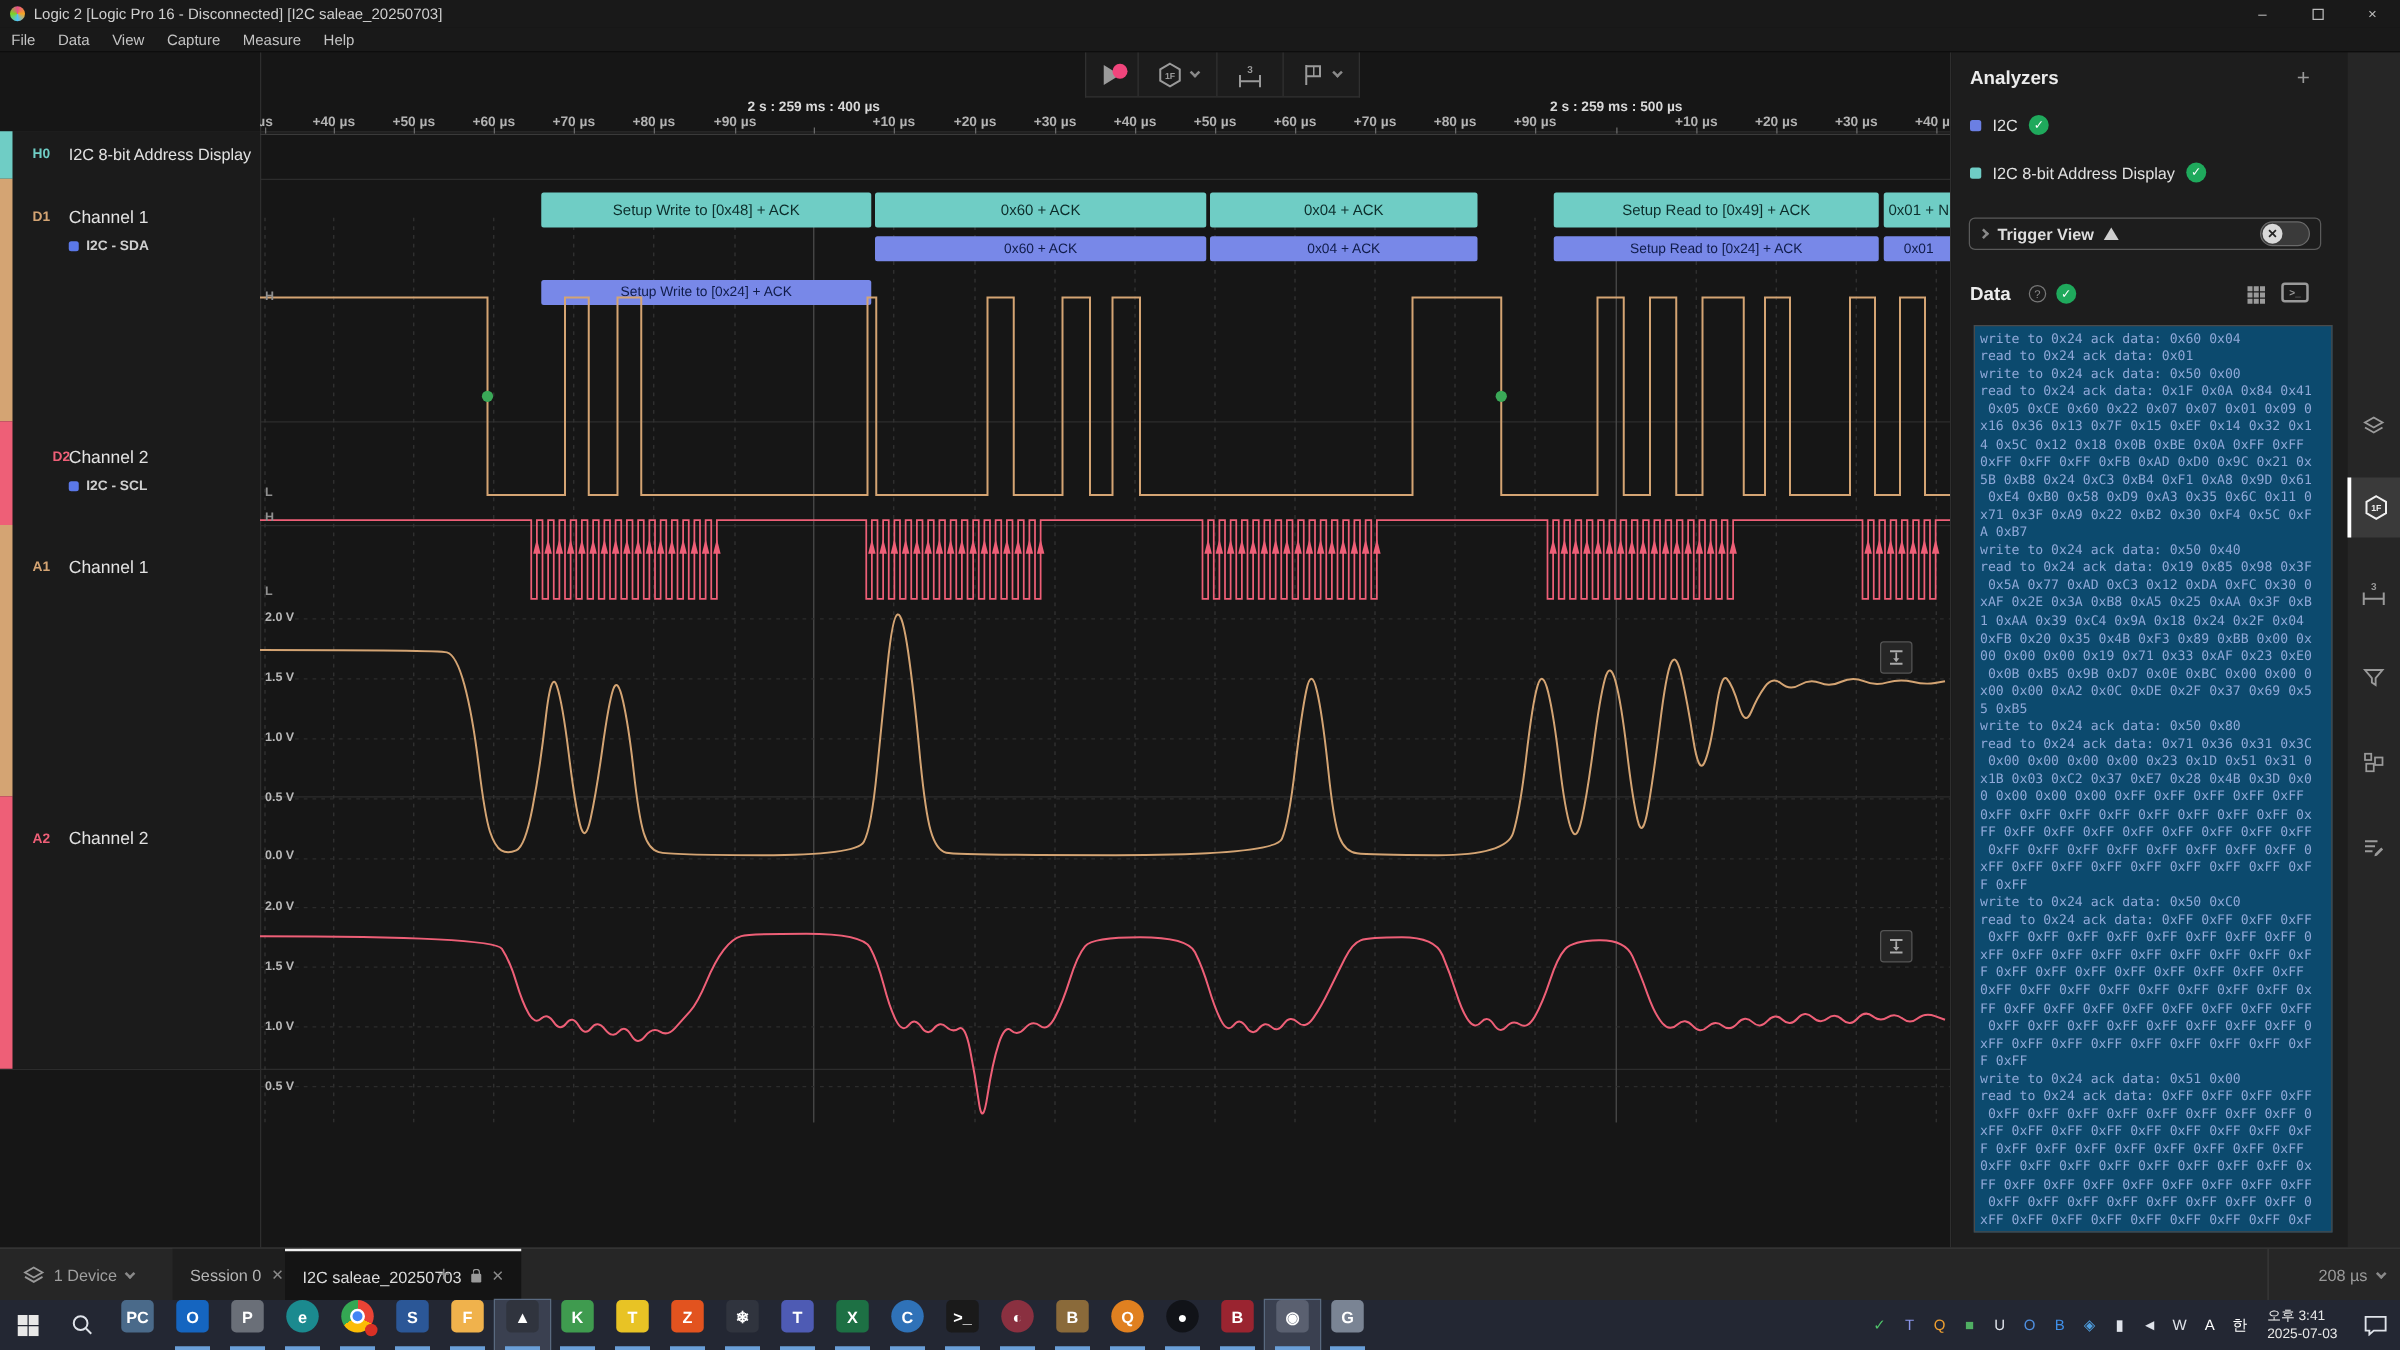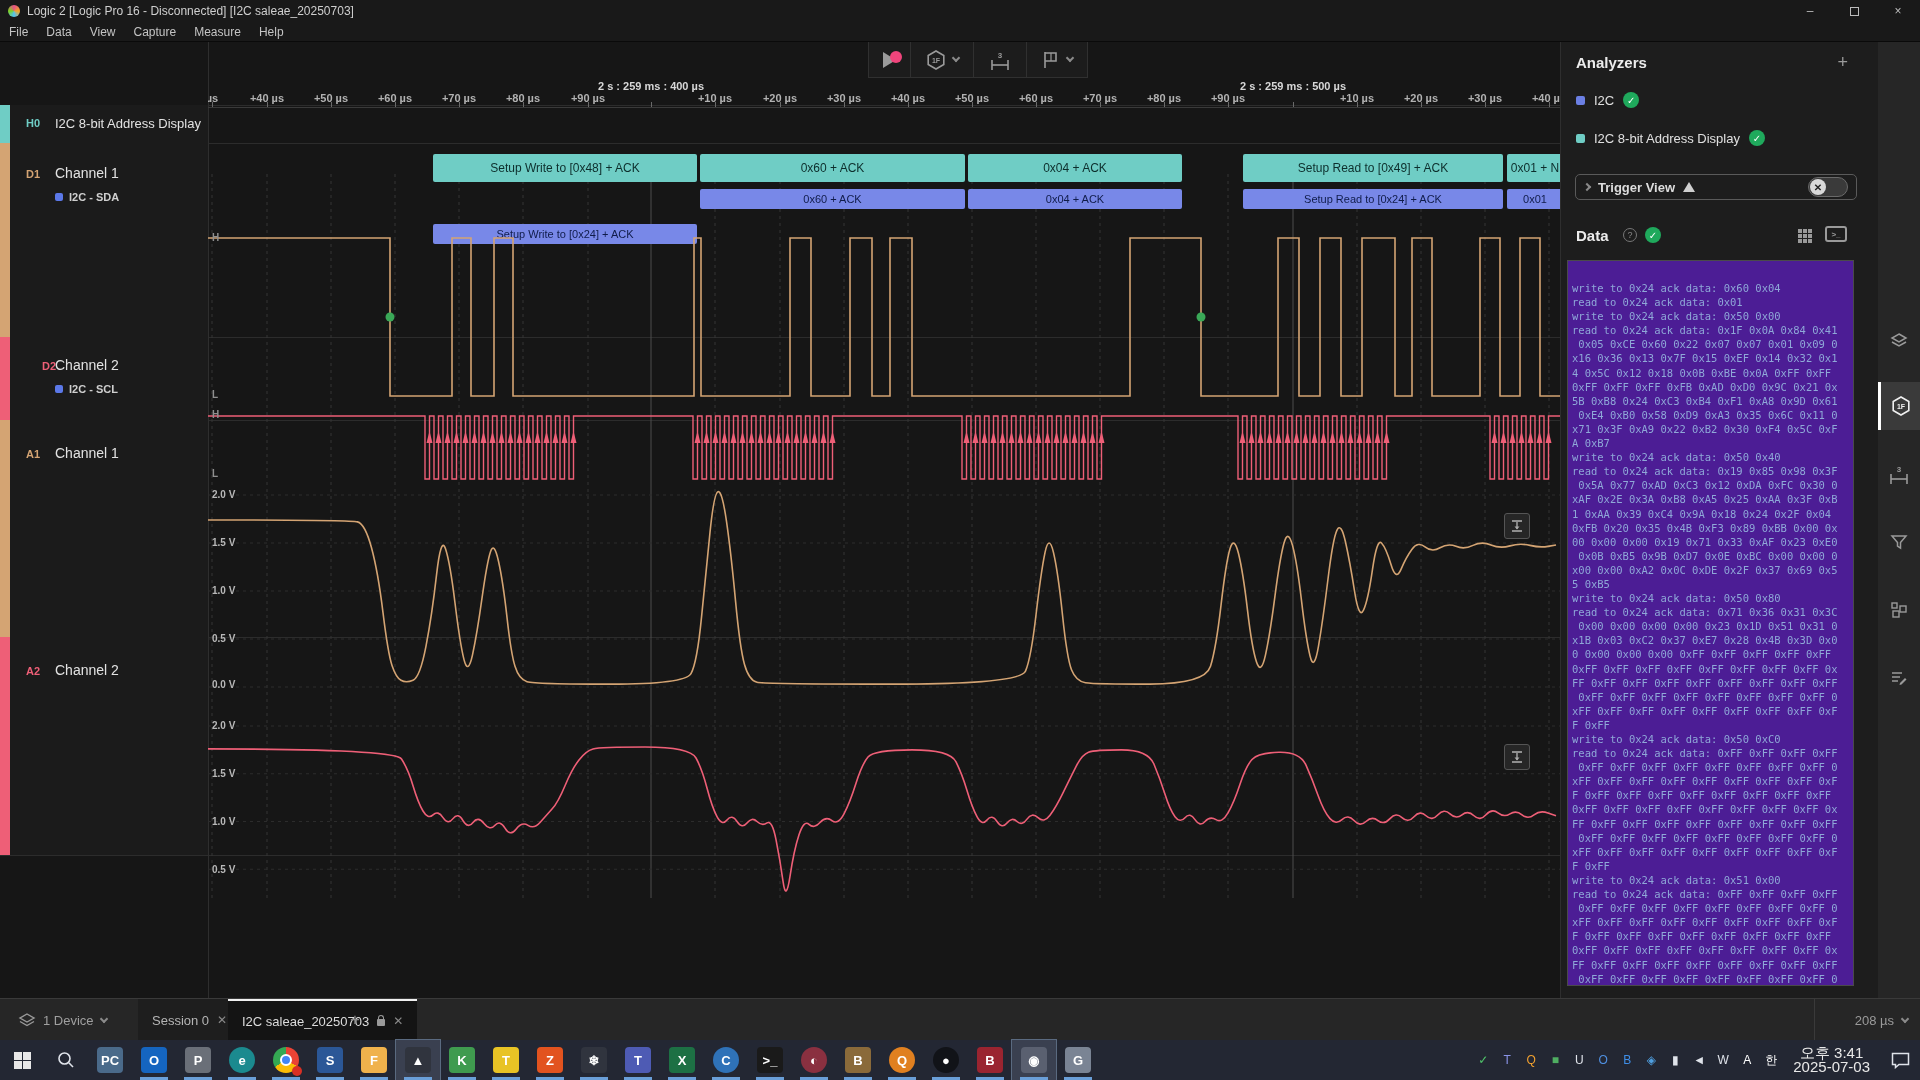--- a/index.html
+++ b/index.html
@@ -86,22 +86,22 @@
     background:#3a3a3a; position:relative; }
   #trigger-knob { position:absolute; left:1px; top:1px; width:16px; height:16px; border-radius:50%;
     background:#d9d9d9; color:#222; font-size:10px; display:flex; align-items:center; justify-content:center; }
   #data-title { position:absolute; left:15px; top:185px; font-size:15px; font-weight:bold; color:#ececec; }
   .q-icon { position:absolute; left:62px; top:186px; width:14px; height:14px; border:1px solid #777;
     border-radius:50%; color:#888; font-size:9px; display:flex; align-items:center; justify-content:center; }
   #data-check { position:absolute; left:84px; top:185px; }
   #data-grid-icon { position:absolute; left:236px; top:186px; }
   #data-term-icon { position:absolute; left:264px; top:184px; width:22px; height:16px; border:2px solid #9a9a9a;
     border-radius:3px; color:#9a9a9a; font-size:8px; font-weight:bold; display:flex; align-items:center; justify-content:center; }
-  #data-box { position:absolute; left:6px; top:218px; width:287px; height:726px; background:#4c1d95;
-    border:1px solid #4a4a4a; overflow:hidden; padding:20px 4px; }
+  #data-box { position:absolute; left:18px; top:218px; width:287px; height:726px; background:#0c4a6e;
+    border:1px solid #4a4a4a; overflow:hidden; padding:3px 4px; }
   .data-line { font-family:"DejaVu Sans Mono",monospace; font-size:10.5px; line-height:14.1px;
     color:#8fa8d8; white-space:pre; }
 
   
   #right-strip { position:absolute; left:1878px; top:0; width:42px; height:956px; background:#262626; }
   .strip-ic { position:absolute; left:0; width:42px; height:48px; display:flex; align-items:center;
     justify-content:center; color:#9a9a9a; }
   .strip-ic.active { background:#3a3a3a; border-left:3px solid #fff; }
 
   
@@ -117,35 +117,35 @@
     border:1.5px solid #9a9a9a; border-bottom:none; border-radius:3px 3px 0 0; }
   #tab-add { position:absolute; left:350px; top:0; height:42px; display:flex; align-items:center;
     font-size:17px; color:#8a8a8a; }
   #zoom-ctl { position:absolute; right:12px; top:0; height:42px; display:flex; align-items:center; gap:8px;
     color:#9a9a9a; font-size:13px; border-left:1px solid #3a3a3a; padding-left:40px; }
 
   
   #taskbar { position:absolute; left:0; top:1040px; width:1920px; height:40px; background:#232733;
     display:flex; align-items:center; }
   .tb-btn { width:44px; height:40px; display:flex; align-items:center; justify-content:center; }
-  .tb-app { width:44px; height:40px; display:flex; align-items:center; justify-content:center; position:relative; }
+  .tb-app { width:44px; height:40px; display:flex; align-items:flex-start; justify-content:center; position:relative; }
   .tb-app .ic { width:26px; height:26px; border-radius:4px; display:flex; align-items:center;
     justify-content:center; font-size:13px; font-weight:bold; color:#fff; position:relative; }
   .tb-app.running:after { content:""; position:absolute; left:8px; right:8px; bottom:0; height:3px; background:#6a9fd8; }
   .tb-app.boxed { background:#3a4050; outline:1px solid #5a6a80; }
   .tb-app .ic.round { border-radius:50%; }
   .tb-app .ic.chrome { background:conic-gradient(#ea4335 0 33%,#fbbc05 33% 66%,#34a853 66% 100%); border-radius:50%; }
   .tb-app .ic.chrome:after { content:""; position:absolute; inset:7px; background:#4285f4;
     border:2px solid #fff; border-radius:50%; }
   .badge { position:absolute; right:-3px; bottom:-3px; width:10px; height:10px; border-radius:50%;
     background:#d93025; font-size:6px; color:#fff; display:flex; align-items:center; justify-content:center; }
   #tray { margin-left:auto; display:flex; align-items:center; height:40px; }
   .tray-ic { width:24px; height:40px; display:flex; align-items:center; justify-content:center;
     font-size:12px; color:#dfe3ea; }
-  #clock { text-align:center; font-size:15px; line-height:14px; color:#e8e8e8; padding:0 10px; }
+  #clock { text-align:left; font-size:11px; line-height:14px; color:#e8e8e8; padding:0 10px; }
   #notif { width:40px; height:40px; display:flex; align-items:center; justify-content:center; }
 
   svg { display:block; }
 </style>
 </head>
 <body>
 
 <div id="titlebar">
   <span id="app-logo"></span>
   <span>Logic 2 [Logic Pro 16 - Disconnected] [I2C saleae_20250703]</span>

